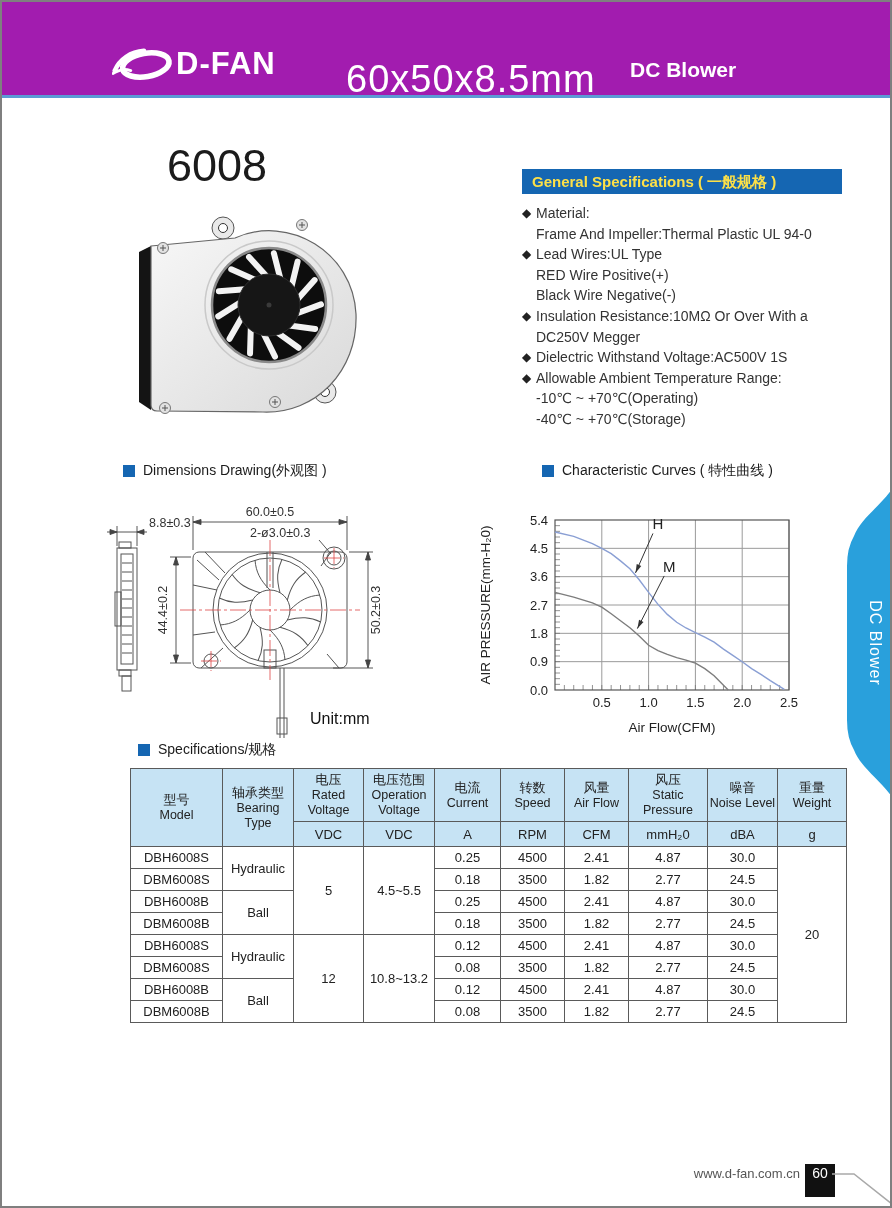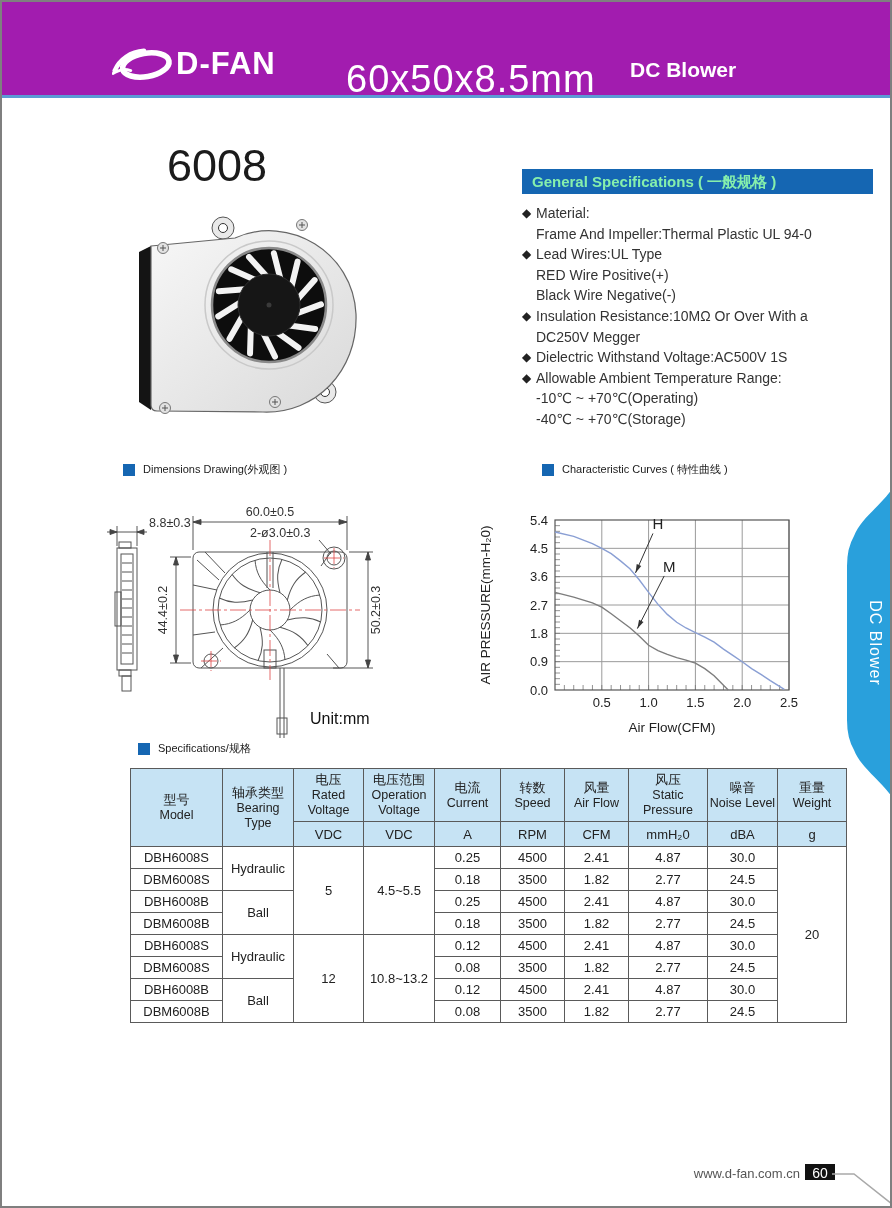--- a/index.html
+++ b/index.html
@@ -13,28 +13,28 @@
   .logo-wrap{left:110px;top:46px;width:62px;height:34px;}
   .logo-text{left:174px;top:44px;font-size:31px;font-weight:bold;color:#fff;letter-spacing:1px;}
   .size-title{left:344px;top:56px;font-size:38px;color:#fff;letter-spacing:1px;}
   .product-type{left:628px;top:56px;font-size:21px;font-weight:bold;color:#fff;}
 
   
   .model-number{left:165px;top:138px;font-size:45px;color:#1b1b1b;}
   .product-photo{left:135px;top:210px;}
 
   
-  .gs-title{left:520px;top:167px;width:351px;height:25px;background:#1566B2;color:#86efac;
+  .gs-title{left:520px;top:167px;width:320px;height:25px;background:#1566B2;color:#fde047;
             font-size:15px;font-weight:bold;line-height:25px;padding-left:10px;box-sizing:border-box;}
   .gs-list{left:520px;top:201px;width:348px;font-size:14px;color:#333;}
   .gs-line{display:flex;line-height:20.6px;}
   .gs-bullet{width:14px;flex:0 0 14px;font-size:12px;color:#222;}
 
   
-  .sec-head{display:flex;align-items:center;font-size:11px;color:#1b1b1b;padding-left:16px;}
+  .sec-head{display:flex;align-items:center;font-size:14px;color:#1b1b1b;padding-left:16px;}
   .sec-sq{width:12px;height:12px;background:#1566B2;margin-right:8px;flex:0 0 12px;}
   .sec-dim{left:105px;top:460px;}
   .sec-curve{left:524px;top:460px;justify-content:center;}
   .sec-spec{left:120px;top:739px;}
 
   
   .dim-drawing{left:103px;top:498px;}
   .curve-chart{left:460px;top:498px;}
   .dim-drawing text,.curve-chart text{font-family:"Liberation Sans","DejaVu Sans",sans-serif;}
   .tick{font-size:13px;fill:#222;}
@@ -50,21 +50,21 @@
   .spec-table{left:128px;top:766px;width:716px;border-collapse:collapse;table-layout:fixed;
               font-size:13px;text-align:center;color:#222;}
   .spec-table th,.spec-table td{border:1px solid #5a5a5a;padding:0;}
   .spec-table thead th{background:#C6E3F4;font-weight:normal;}
   .hd-cn{font-size:13px;line-height:16px;padding-top:2px;}
   .hd-en{font-size:12.5px;line-height:15px;padding-bottom:2px;}
   .row-h1{height:53px;} .row-h2{height:25px;} .spec-table tbody tr{height:22px;}
 
   
   .footer-url{left:560px;top:1164px;width:238px;text-align:right;font-size:13px;color:#555;}
-  .page-badge{left:803px;top:1162px;width:30px;height:16px;background:#111;color:#fff;
+  .page-badge{left:803px;top:1162px;width:30px;height:33px;background:#111;color:#fff;
               font-size:14px;text-align:center;line-height:19px;}
   .footer-lines{left:825px;top:1140px;}
 </style>
 </head>
 <body>
 
 <div class="page">
 
   <div class="abs header-bar">
     <svg class="abs logo-wrap" viewBox="0 0 66 36" width="62" height="34">

